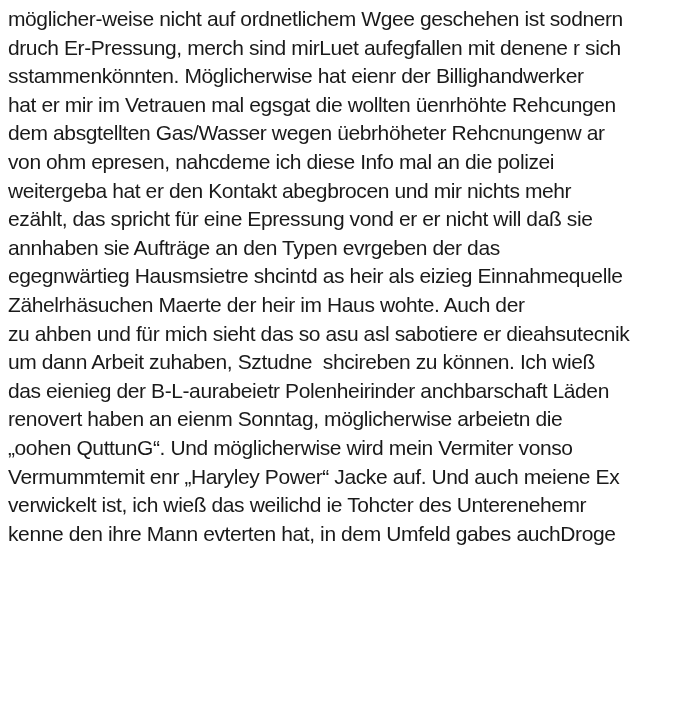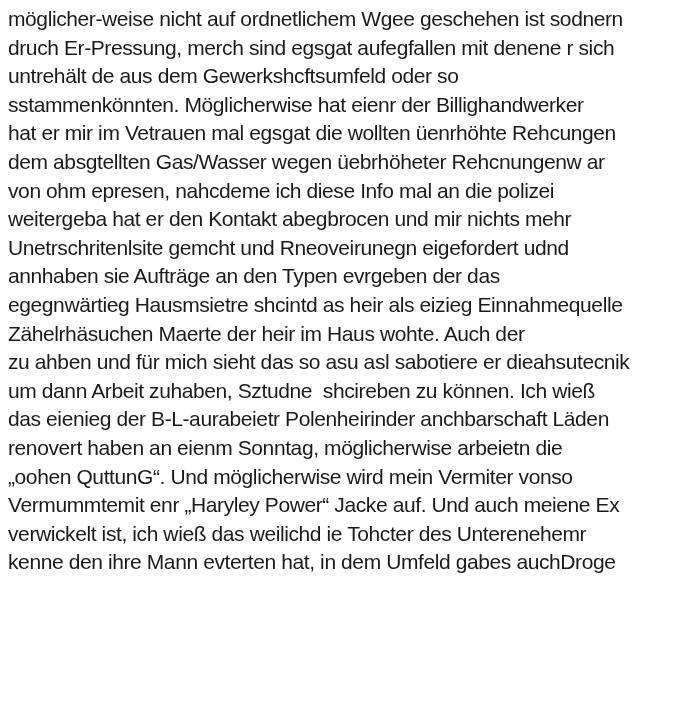--- a/index.html
+++ b/index.html
@@ -25,28 +25,27 @@
   .line {
     white-space: pre-wrap;
   }
 </style>
 </head>
 <body>
 
 <div class="page">
   <div class="doc-text">
       <div class="line">möglicher-weise nicht auf ordnetlichem Wgee geschehen ist sodnern</div>
-      <div class="line">druch Er-Pressung, merch sind egsgat aufegfallen mit denene r sich</div>
-      <div class="line">untrehält de aus dem Gewerkshcftsumfeld oder so</div>
+      <div class="line">druch Er-Pressung, merch sind mirLuet aufegfallen mit denene r sich</div>
       <div class="line">sstammenkönnten. Möglicherwise hat eienr der Billighandwerker</div>
       <div class="line">hat er mir im Vetrauen mal egsgat die wollten üenrhöhte Rehcungen</div>
       <div class="line">dem absgtellten Gas/Wasser wegen üebrhöheter Rehcnungenw ar</div>
       <div class="line">von ohm epresen, nahcdeme ich diese Info mal an die polizei</div>
       <div class="line">weitergeba hat er den Kontakt abegbrocen und mir nichts mehr</div>
-      <div class="line">Unetrschritenlsite gemcht und Rneoveirunegn eigefordert udnd</div>
+      <div class="line">ezählt, das spricht für eine Epressung vond er er nicht will daß sie</div>
       <div class="line">annhaben sie Aufträge an den Typen evrgeben der das</div>
       <div class="line">egegnwärtieg Hausmsietre shcintd as heir als eizieg Einnahmequelle</div>
       <div class="line">Zähelrhäsuchen Maerte der heir im Haus wohte. Auch der</div>
       <div class="line">zu ahben und für mich sieht das so asu asl sabotiere er dieahsutecnik</div>
       <div class="line">um dann Arbeit zuhaben, Sztudne  shcireben zu können. Ich wieß</div>
       <div class="line">das eienieg der B-L-aurabeietr Polenheirinder anchbarschaft Läden</div>
       <div class="line">renovert haben an eienm Sonntag, möglicherwise arbeietn die</div>
       <div class="line">„oohen QuttunG“. Und möglicherwise wird mein Vermiter vonso</div>
       <div class="line">Vermummtemit enr „Haryley Power“ Jacke auf. Und auch meiene Ex</div>
       <div class="line">verwickelt ist, ich wieß das weilichd ie Tohcter des Unterenehemr</div>

